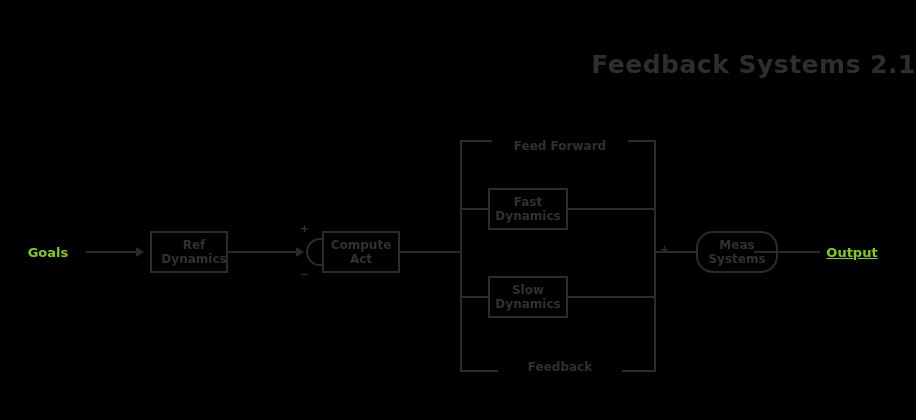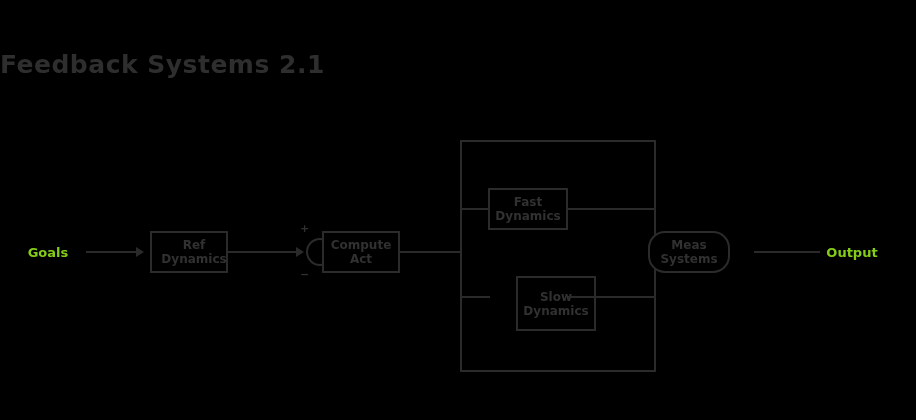--- a/index.html
+++ b/index.html
@@ -16,21 +16,21 @@
     overflow: hidden;
     font-family: "DejaVu Sans", sans-serif;
   }
 
   
   .title {
     position: absolute;
     left: 0;
     top: 50px;
     width: 916px;
-    text-align: left;
+    text-align: right;
     font-family: "DejaVu Sans", sans-serif;
     font-weight: bold;
     font-size: 25px;
     letter-spacing: 0.5px;
     color: #2e2e2e;
     white-space: nowrap;
   }
 
   
   .plain-label {
@@ -143,41 +143,43 @@
 
   <div class="block" style="left:322px; top:231px; width:78px; height:42px;">
     <span class="l1">Compute</span>
     <span class="l2">Act</span>
   </div>
 
   <div class="hline" style="left:400px; top:251px; width:62px;"></div>
 
   <div class="bracket-frame" style="left:460px; top:140px; width:196px; height:232px;"></div>
 
+  <div class="branch-label" style="left:492px; top:139px; width:130px;">Feed Forward</div>
 
   <div class="stub" style="left:462px; top:208px; width:28px;"></div>
   <div class="block" style="left:488px; top:188px; width:80px; height:42px;">
     <span class="l1">Fast</span>
     <span class="l2">Dynamics</span>
   </div>
   <div class="stub" style="left:568px; top:208px; width:88px;"></div>
 
   <div class="stub" style="left:462px; top:296px; width:28px;"></div>
-  <div class="block" style="left:516px; top:276px; width:80px; height:55px;">
+  <div class="block" style="left:488px; top:276px; width:80px; height:42px;">
     <span class="l1">Slow</span>
     <span class="l2">Dynamics</span>
   </div>
   <div class="stub" style="left:568px; top:296px; width:88px;"></div>
 
+  <div class="branch-label" style="left:498px; top:360px; width:118px;">Feedback</div>
 
   <div class="hline" style="left:656px; top:251px; width:56px;"></div>
   <div class="sum-sign" style="left:660px; top:243px;">+</div>
 
-  <div class="block" style="left:648px; top:231px; width:82px; height:42px;border-radius:17px;">
+  <div class="block" style="left:696px; top:231px; width:82px; height:42px;border-radius:17px;">
     <span class="l1">Meas</span>
     <span class="l2">Systems</span>
   </div>
 
   <div class="hline" style="left:754px; top:251px; width:66px;"></div>
 
-  <div class="plain-label" style="left:820px; top:245px; width:64px;">Output</div>
+  <div class="plain-label" style="left:820px; top:245px; width:64px;text-decoration:underline;">Output</div>
 
 </div>
 
 </body></html>

